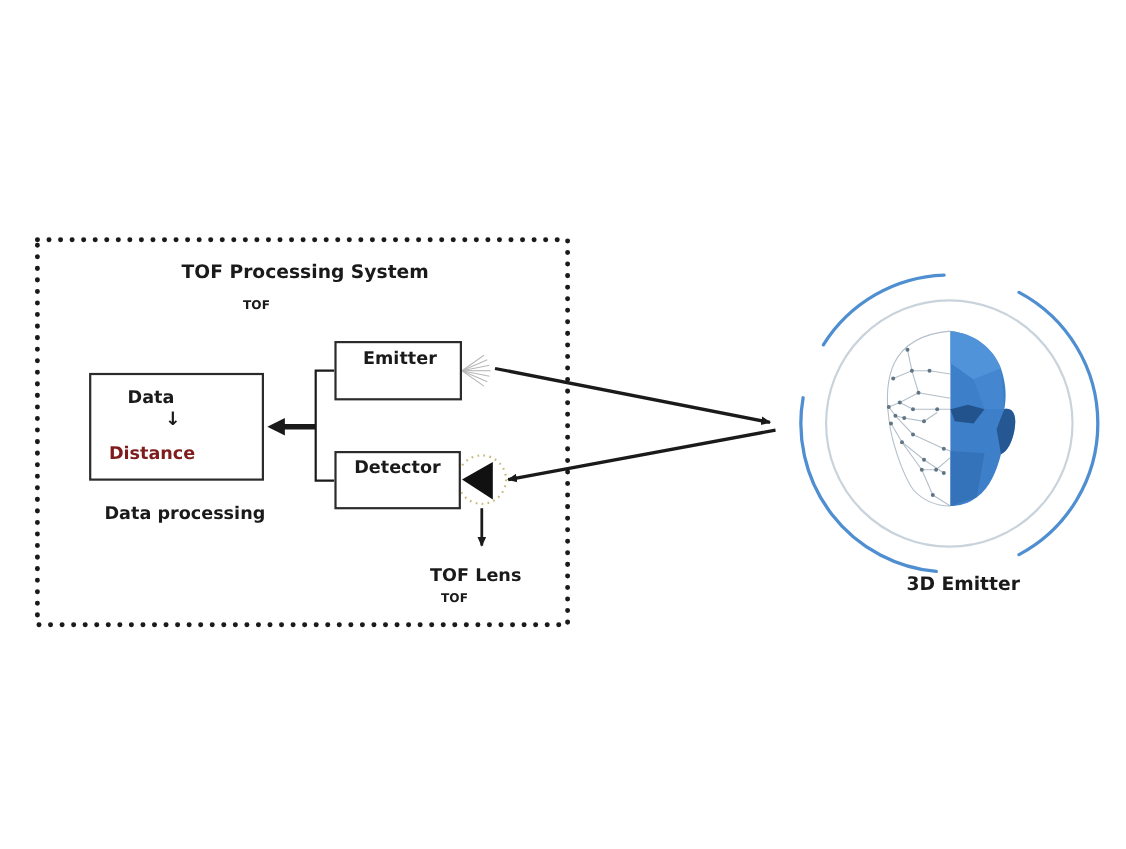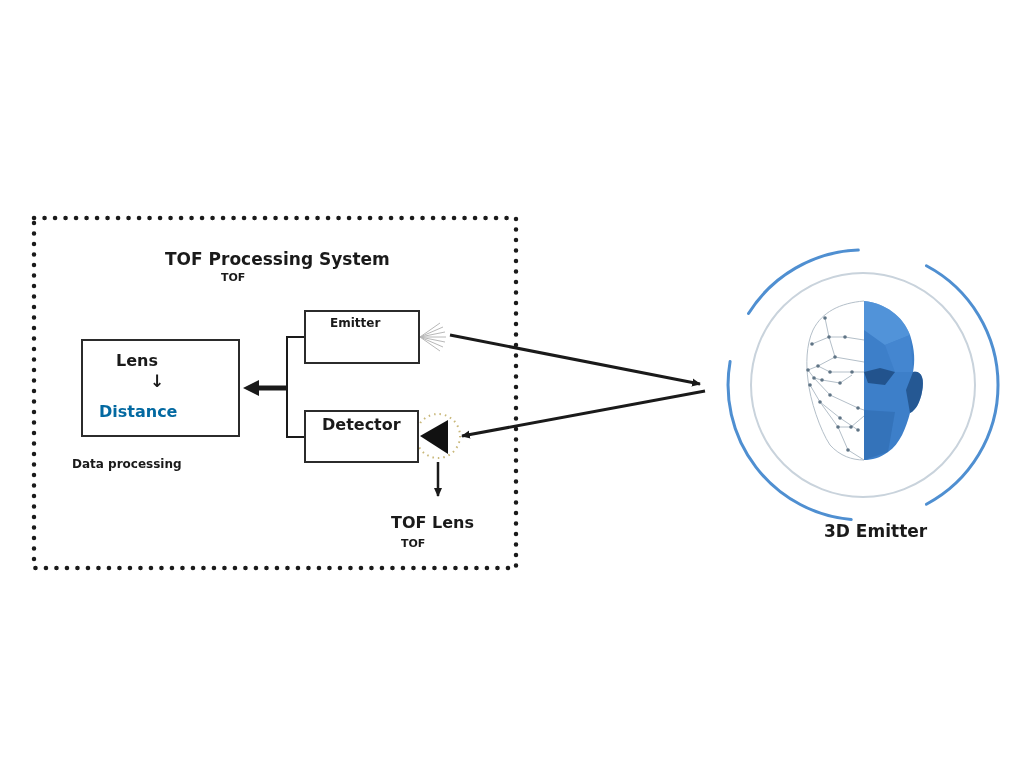--- a/index.html
+++ b/index.html
@@ -93,31 +93,31 @@
   <g>
     <path id="faceHalf" d="M864,301 C885,303 903,316 910,335 C915,350 915,362 913,372 C921,370 925,378 922,392 C920,402 916,410 910,413 C906,428 900,444 888,452 C880,458 872,460 864,460 Z" fill="#3d7fc9"></path>
     <path d="M864,301 C885,303 903,316 910,335 L885,345 L864,330 Z" fill="#5a9be0" opacity="0.7"></path>
     <path d="M864,372 L880,368 L895,372 L885,385 L868,383 Z" fill="#1f4f86" opacity="0.9"></path>
     <path d="M864,410 L895,412 L888,452 L864,460 Z" fill="#2f6bb0" opacity="0.6"></path>
     <path d="M913,372 C921,370 925,378 922,392 C920,402 916,410 910,413 L906,390 Z" fill="#1f4f86" opacity="0.8"></path>
     <path d="M885,345 L910,335 L913,372 L895,372 Z" fill="#4a8bd6" opacity="0.6"></path>
   </g>
 </svg>
 
-<div class="lbl bold" style="left:165px; top:249px; font-size:17px;">TOF Processing System</div>
+<div class="lbl bold" style="left:165px; top:238px; font-size:17px;">TOF Processing System</div>
 <div class="lbl bold" style="left:221px; top:271px; font-size:11px;">TOF</div>
 
 <div class="box" style="left:81px; top:339px; width:159px; height:98px;"></div>
-<div class="lbl bold" style="left:116px; top:351px; font-size:16px;">Lens</div>
+<div class="lbl bold" style="left:116px; top:351px; font-size:16px;">Data</div>
 <div class="lbl bold" style="left:150px; top:371px; font-size:17px;">↓</div>
-<div class="lbl bold" style="left:99px; top:402px; font-size:16px; color:#0369a1;">Distance</div>
-<div class="lbl bold" style="left:72px; top:457px; font-size:12px;">Data processing</div>
+<div class="lbl bold" style="left:99px; top:402px; font-size:16px; color:#7f1d1d;">Distance</div>
+<div class="lbl bold" style="left:95px; top:457px; font-size:16px;">Data processing</div>
 
 <div class="box" style="left:304px; top:310px; width:116px; height:54px;"></div>
-<div class="lbl bold" style="left:330px; top:316px; font-size:12px;">Emitter</div>
+<div class="lbl bold" style="left:330px; top:316px; font-size:16px;">Emitter</div>
 
 <div class="box" style="left:304px; top:410px; width:115px; height:53px;"></div>
 <div class="lbl bold" style="left:322px; top:415px; font-size:16px;">Detector</div>
 
 <div class="lbl bold" style="left:391px; top:513px; font-size:16px;">TOF Lens</div>
 <div class="lbl bold" style="left:401px; top:537px; font-size:11px;">TOF</div>
 
 <div class="lbl bold" style="left:824px; top:521px; font-size:17px;">3D Emitter</div>
 
 </body></html>

